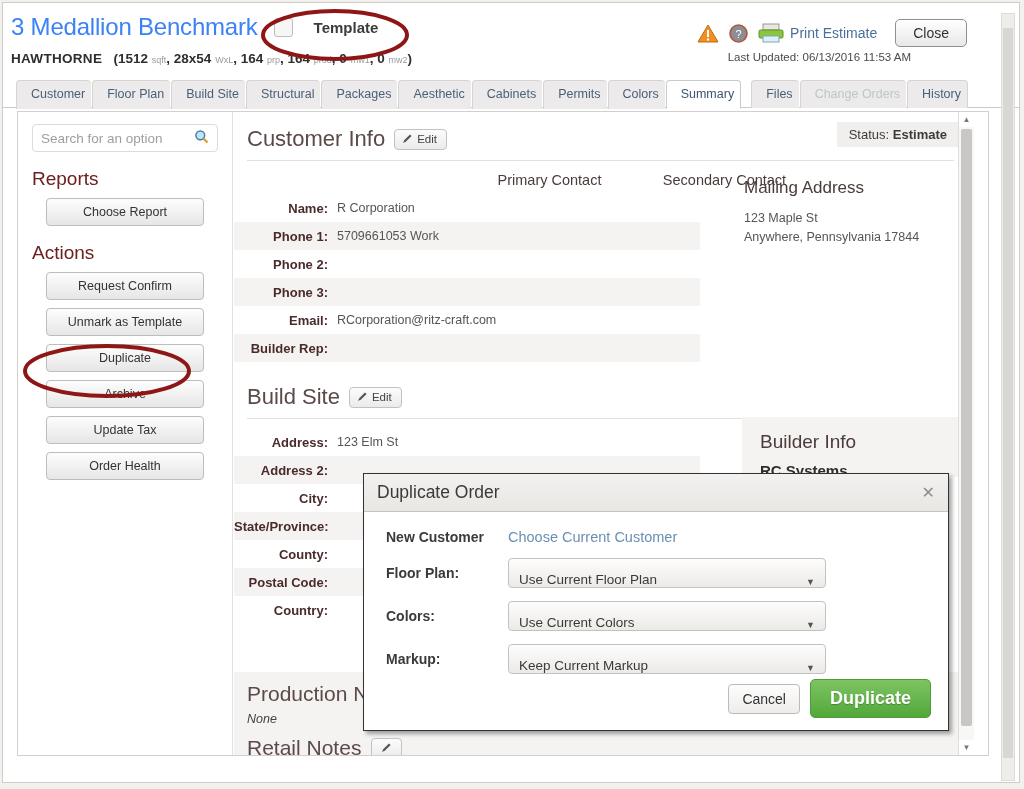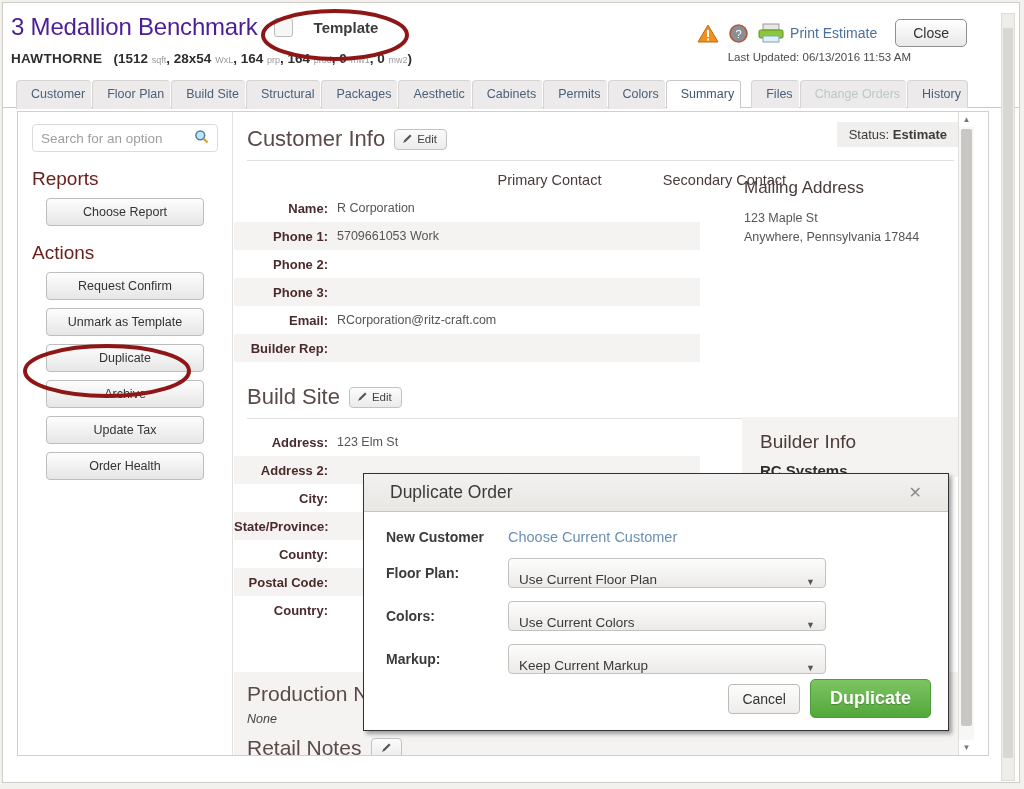--- a/index.html
+++ b/index.html
@@ -32,21 +32,21 @@
     width: 1016px; height: 74px;
     background: #ffffff;
   }
   .title-row {
     position: absolute;
     left: 8px; top: 10px;
     display: flex; align-items: center;
   }
   .order-title {
     font-size: 24px;
-    color: #4c1d95;
+    color: #3b82f6;
     font-weight: normal;
     letter-spacing: -0.2px;
   }
   .tmpl-check {
     width: 19px; height: 19px;
     border: 1px solid #bdbdbd;
     background: #f6f6f6;
     border-radius: 3px;
     margin-left: 16px;
     box-sizing: border-box;
@@ -335,21 +335,21 @@
     border: 1px solid #333;
     box-shadow: 3px 3px 4px rgba(0,0,0,0.35);
     box-sizing: border-box;
     z-index: 50;
   }
   .modal-head {
     height: 38px;
     background: linear-gradient(#f2f1ef, #e8e7e4);
     border-bottom: 1px solid #c6c4c1;
     display: flex; align-items: center;
-    padding: 0 26px;
+    padding: 0 13px;
     box-sizing: border-box;
   }
   .modal-title { font-size: 17.5px; color: #3a3a3a; flex: 1; }
   .modal-close { font-size: 16px; color: #8c8c8c; }
   .modal-body { padding: 17px 22px 0 22px; }
   .m-row { display: flex; align-items: center; margin-bottom: 13px; }
   .m-label {
     width: 122px;
     font-size: 14px; font-weight: bold; color: #3a3a3a;
   }

